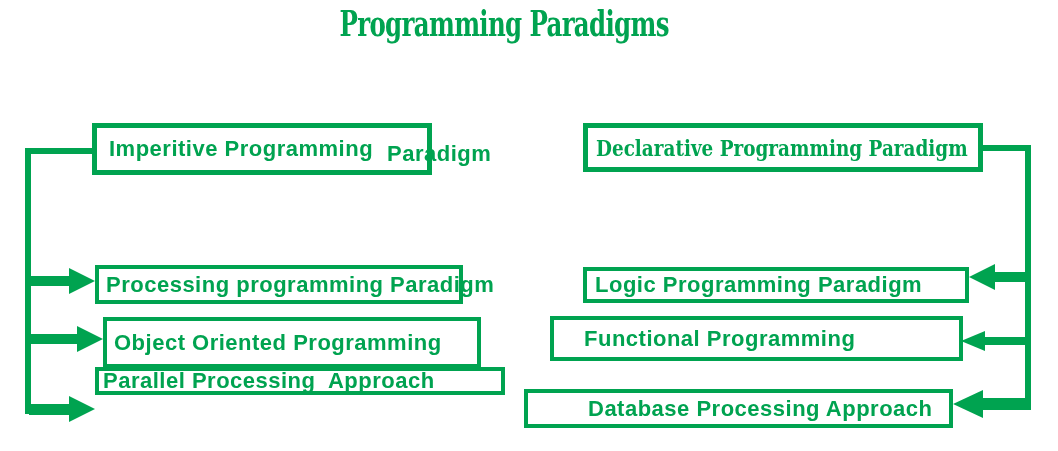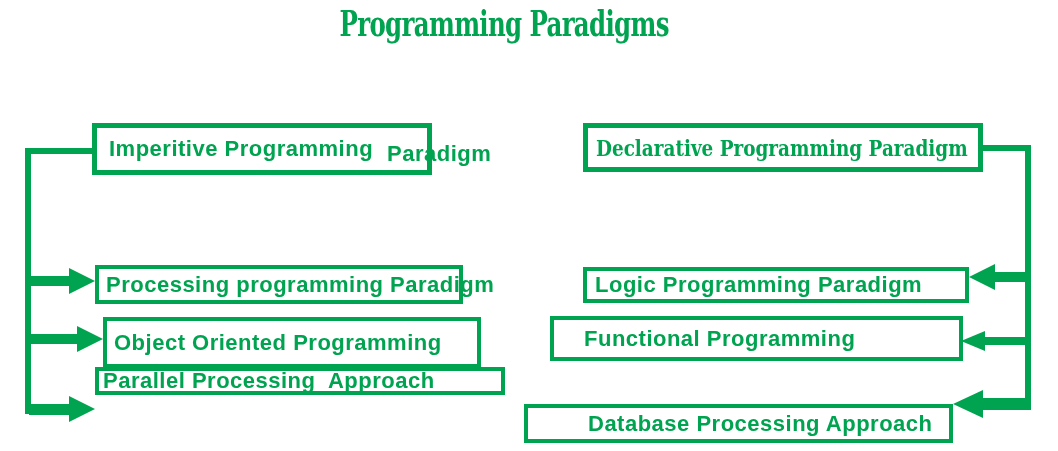--- a/index.html
+++ b/index.html
@@ -21,21 +21,21 @@
                 transform:scaleX(0.8); transform-origin:left center; }
   .offset-down { position:relative; top:5px; margin-left:14px; }
 
   #box-imperative  { left:92px;  top:123px; width:340px; height:52px; padding-left:12px; }
   #box-declarative { left:583px; top:123px; width:400px; height:49px; padding-left:8px; }
   #box-procedural  { left:95px;  top:265px; width:368px; height:39px; padding-left:7px; }
   #box-object      { left:103px; top:317px; width:378px; height:51px; padding-left:7px; }
   #box-parallel    { left:95px;  top:367px; width:410px; height:28px; padding-left:4px; }
   #box-logic       { left:583px; top:267px; width:386px; height:36px; padding-left:8px; }
   #box-functional  { left:550px; top:316px; width:413px; height:45px; padding-left:30px; }
-  #box-database    { left:524px; top:389px; width:429px; height:39px; padding-left:60px;margin-top:15px; }
+  #box-database    { left:524px; top:389px; width:429px; height:39px; padding-left:60px; }
 
   
   .line { position:absolute; background:var(--green); }
   #left-rail        { left:25px;  top:148px; width:6px;  height:266px; }
   #left-root-link   { left:25px;  top:148px; width:67px; height:6px; }
   #right-rail       { left:1025px;top:145px; width:6px;  height:265px; }
   #right-root-link  { left:983px; top:145px; width:44px; height:6px; }
 
   
   .shaft { position:absolute; background:var(--green); }

